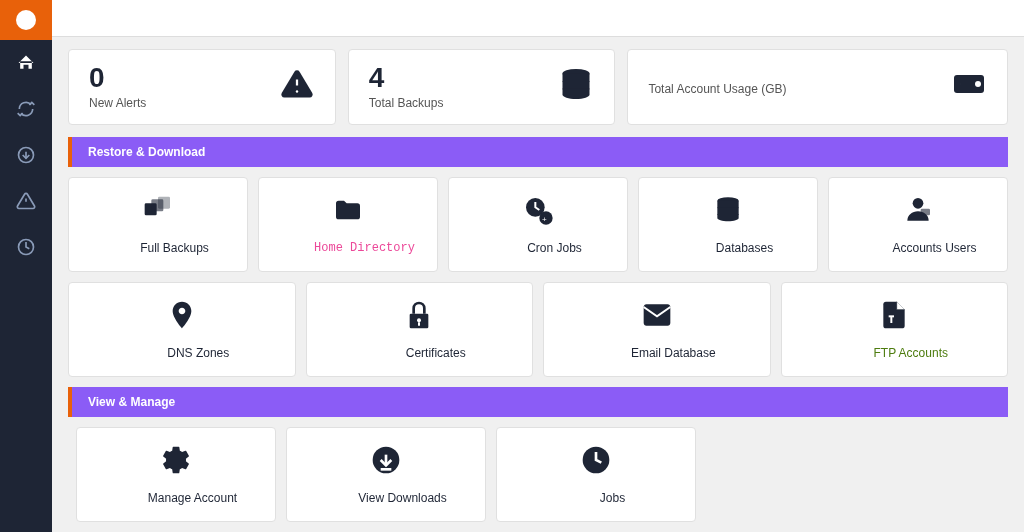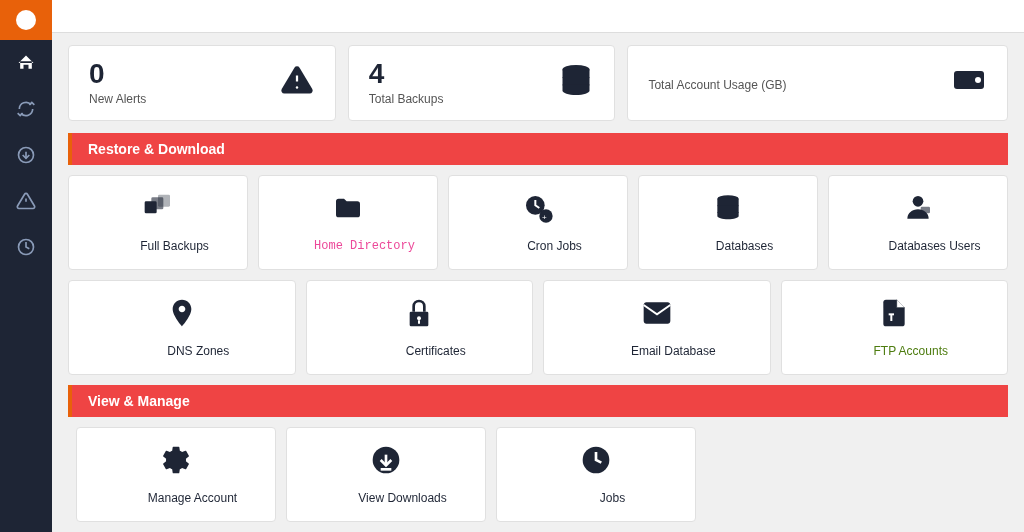--- a/index.html
+++ b/index.html
@@ -101,24 +101,24 @@
       color: #555;
       margin-top: 4px;
     }
     .stat-icon {
       font-size: 28px;
       color: #1e2535;
     }
 
     
     .section-header {
-      background: #ef4444;
+      background: #8b5cf6;
       color: white;
       padding: 8px 16px;
-      font-size: 14px;
+      font-size: 12px;
       font-weight: bold;
       margin: 0 16px 0 16px;
       border-left: 4px solid #e8610a;
     }
 
     
     .grid-section {
       padding: 10px 16px;
     }
     .grid {
@@ -309,21 +309,21 @@
         <div class="label">Databases</div>
       </div>
       <div class="grid-item">
         <div class="icon">
           <svg viewBox="0 0 24 24" fill="#1e2535">
               <circle cx="12" cy="7" r="4"></circle>
               <path d="M4 20c0-4 3.58-7 8-7s8 3 8 7"></path>
               <rect x="14" y="11" width="7" height="5" rx="1" opacity="0.6"></rect>
             </svg>
         </div>
-        <div class="label">Databases Users</div>
+        <div class="label">Accounts Users</div>
       </div>
     </div>
 
     <div class="grid grid-4" style="margin-top:10px;">
       <div class="grid-item">
         <div class="icon">
           <svg viewBox="0 0 24 24" fill="#1e2535">
               <path d="M12 2C8.13 2 5 5.13 5 9c0 5.25 7 13 7 13s7-7.75 7-13c0-3.87-3.13-7-7-7zm0 9.5c-1.38 0-2.5-1.12-2.5-2.5s1.12-2.5 2.5-2.5 2.5 1.12 2.5 2.5-1.12 2.5-2.5 2.5z"></path>
             </svg>
         </div>

